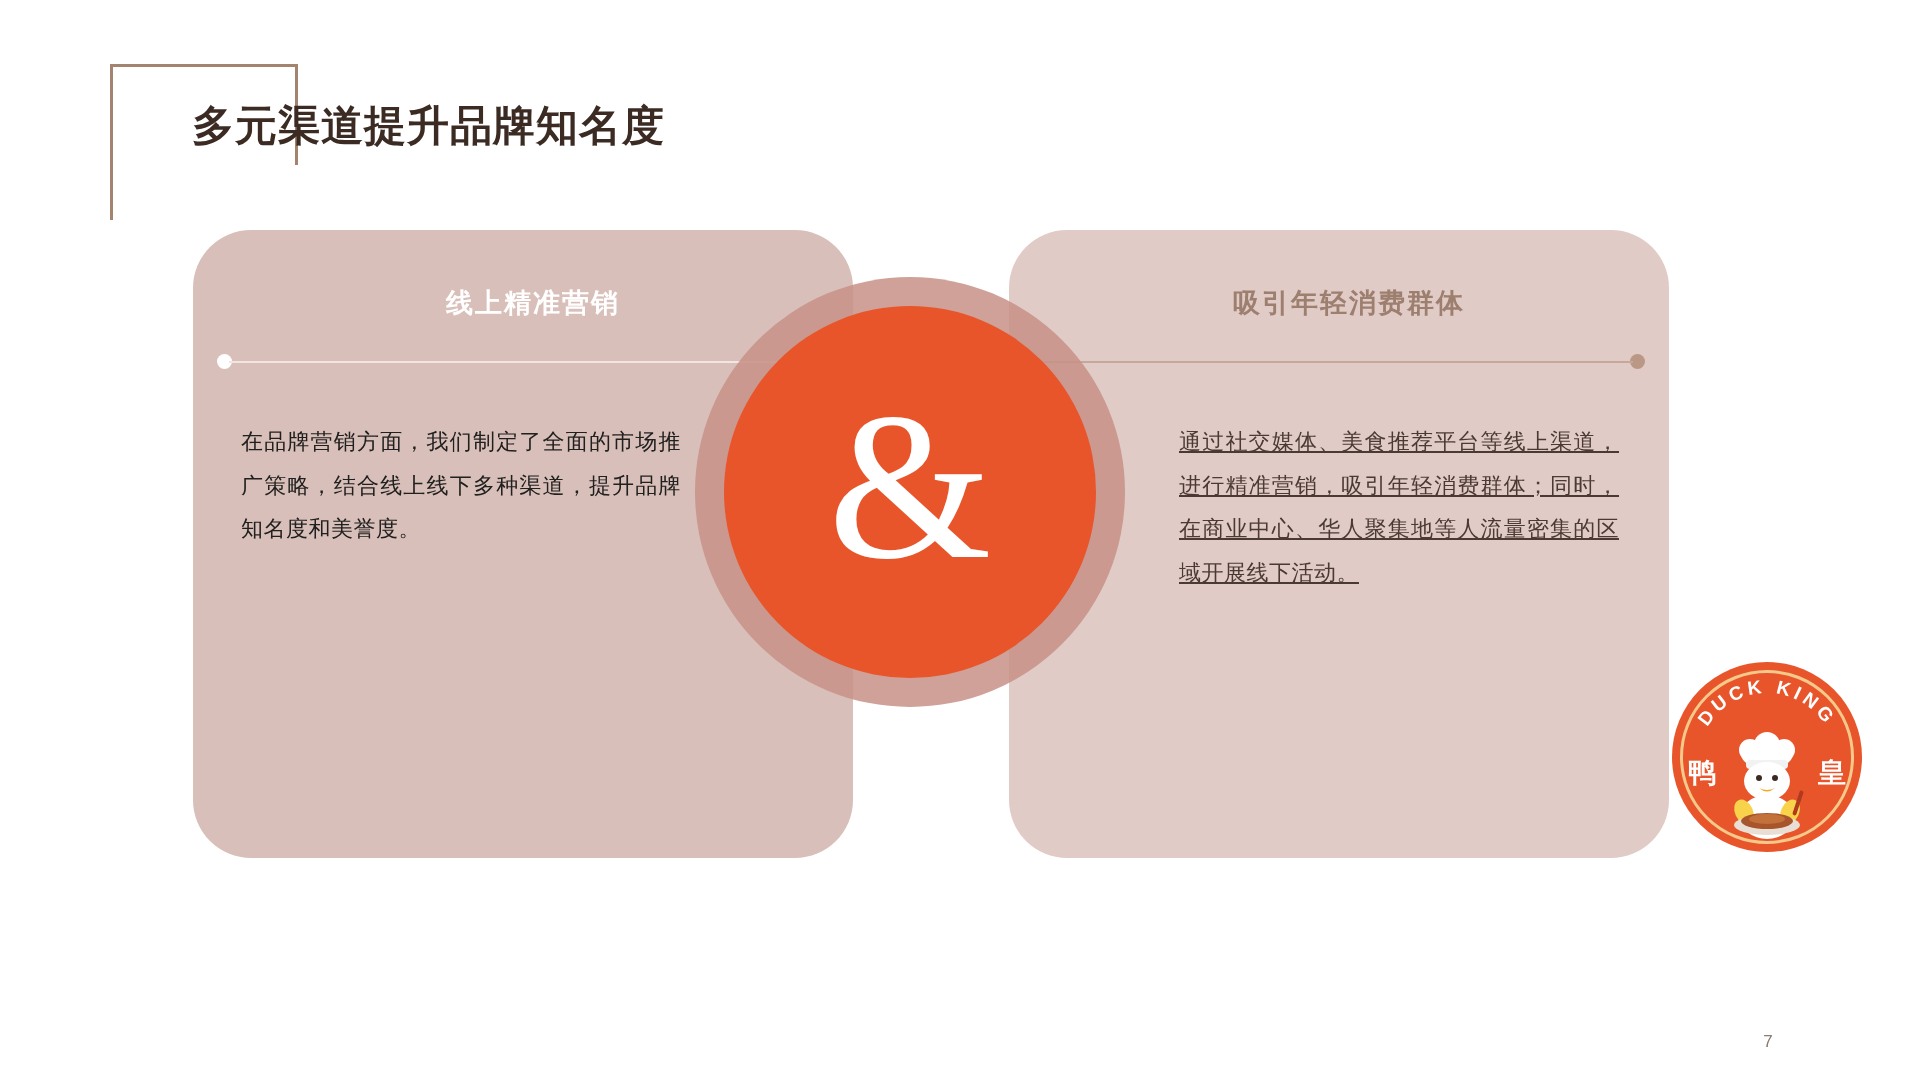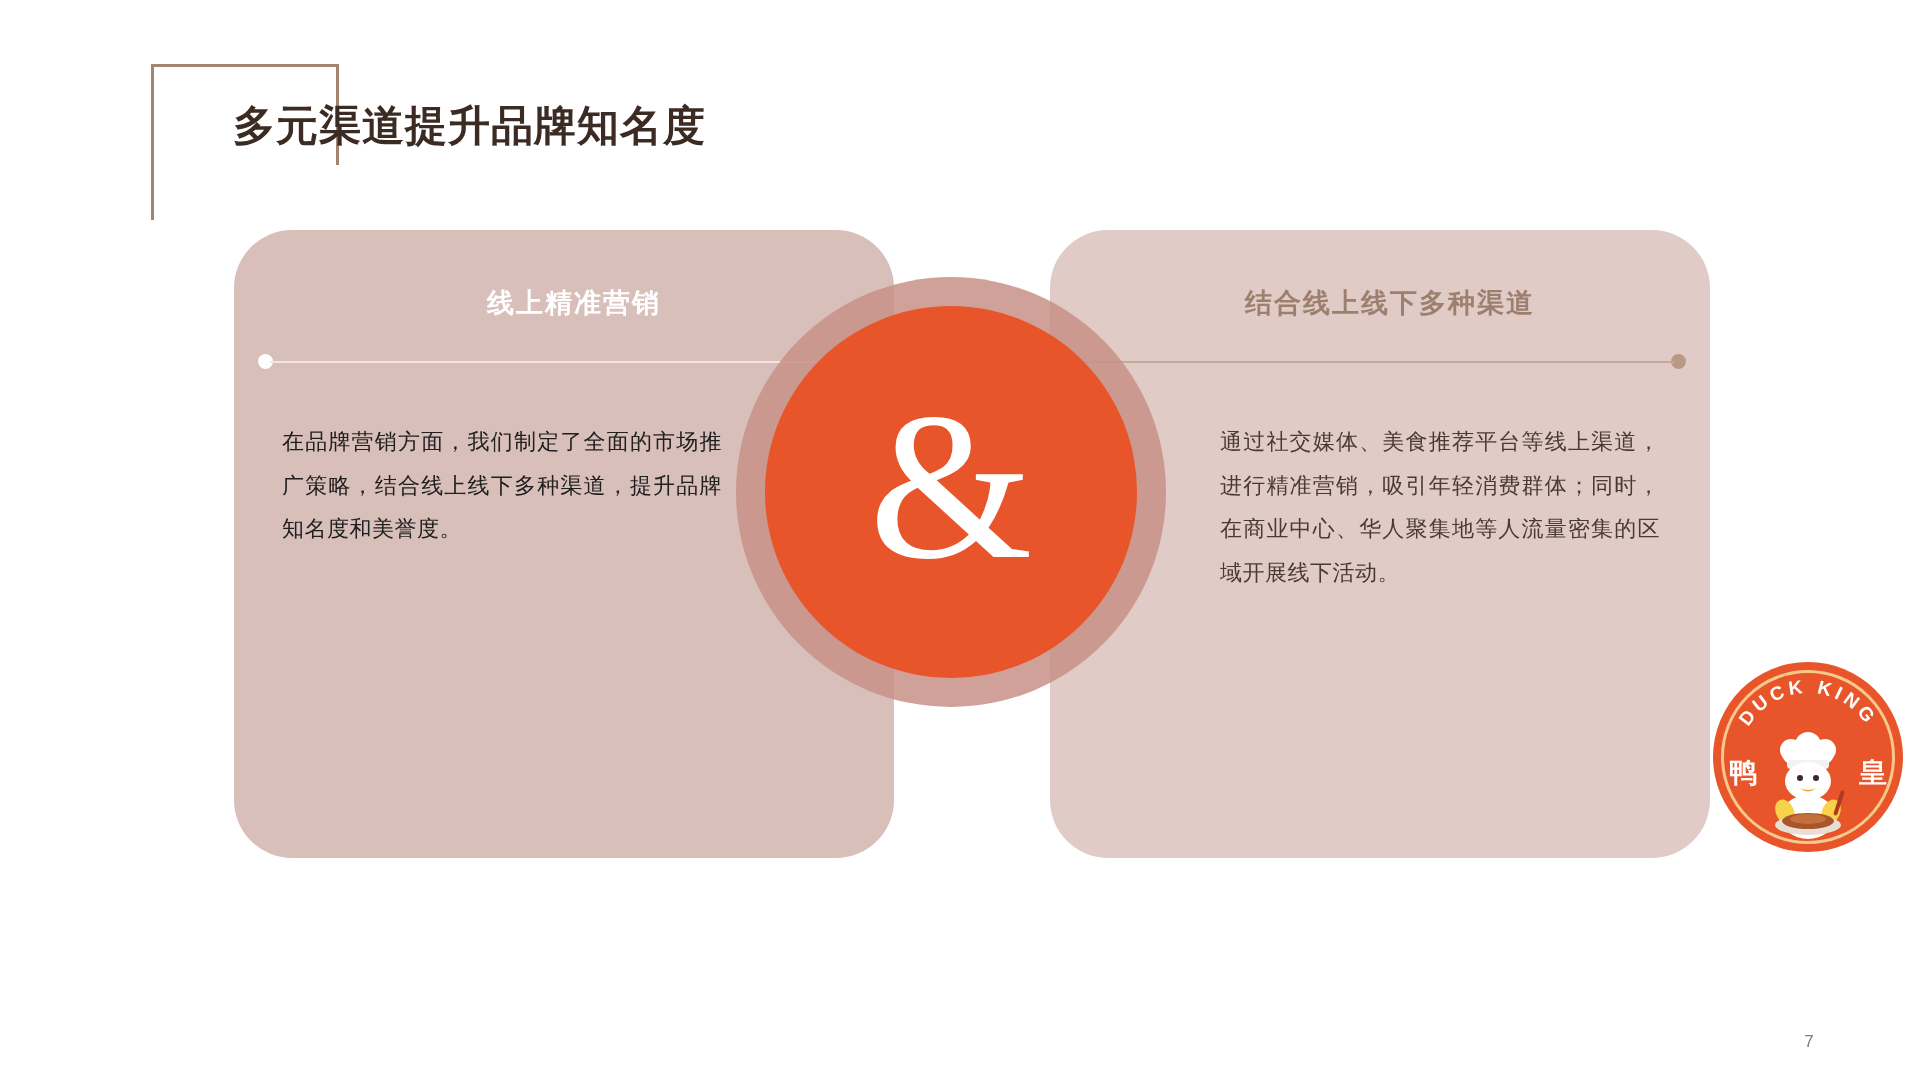--- a/index.html
+++ b/index.html
@@ -3,21 +3,21 @@
 <meta charset="utf-8">
 <style>
   html,body{margin:0;padding:0;}
   body{
     width:1920px;height:1080px;
     background:#ffffff;
     font-family:"Liberation Sans","DejaVu Sans",sans-serif;
     overflow:hidden;
     position:relative;
   }
-  .slide{position:absolute;inset:0;margin-left:41px;}
+  .slide{position:absolute;inset:0;}
 
   
   .corner-frame{
     position:absolute;left:110px;top:64px;
     width:188px;height:156px;
     border-left:3px solid #a3846e;
     border-top:3px solid #a3846e;
     box-sizing:border-box;
   }
   .corner-frame:after{
@@ -80,21 +80,21 @@
     font-size:22px;line-height:1.98;
     letter-spacing:0.5px;
     text-align:justify;
   }
   .card-left .card-body{
     color:#20201f;
     left:48px;width:440px;
   }
   .card-right .card-body{
     color:#4b3a33;
-    left:170px;width:440px;
+    left:170px;width:440px;text-decoration:underline;
   }
 
   
   .circle-outer{
     position:absolute;left:695px;top:277px;
     width:430px;height:430px;border-radius:50%;
     background:#c79186;
     opacity:.85;
   }
   .circle-inner{
@@ -149,21 +149,21 @@
   <div class="card card-left">
     <div class="card-head">线上精准营销</div>
     <div class="divider">
       <span class="dot"></span>
       <span class="line"></span>
     </div>
     <div class="card-body">在品牌营销方面，我们制定了全面的市场推广策略，结合线上线下多种渠道，提升品牌知名度和美誉度。</div>
   </div>
 
   <div class="card card-right">
-    <div class="card-head">结合线上线下多种渠道</div>
+    <div class="card-head">吸引年轻消费群体</div>
     <div class="divider">
       <span class="dot"></span>
       <span class="line"></span>
     </div>
     <div class="card-body">通过社交媒体、美食推荐平台等线上渠道，进行精准营销，吸引年轻消费群体；同时，在商业中心、华人聚集地等人流量密集的区域开展线下活动。</div>
   </div>
 
   <div class="circle-outer"></div>
   <div class="circle-inner">
     <span class="amp">&amp;</span>

